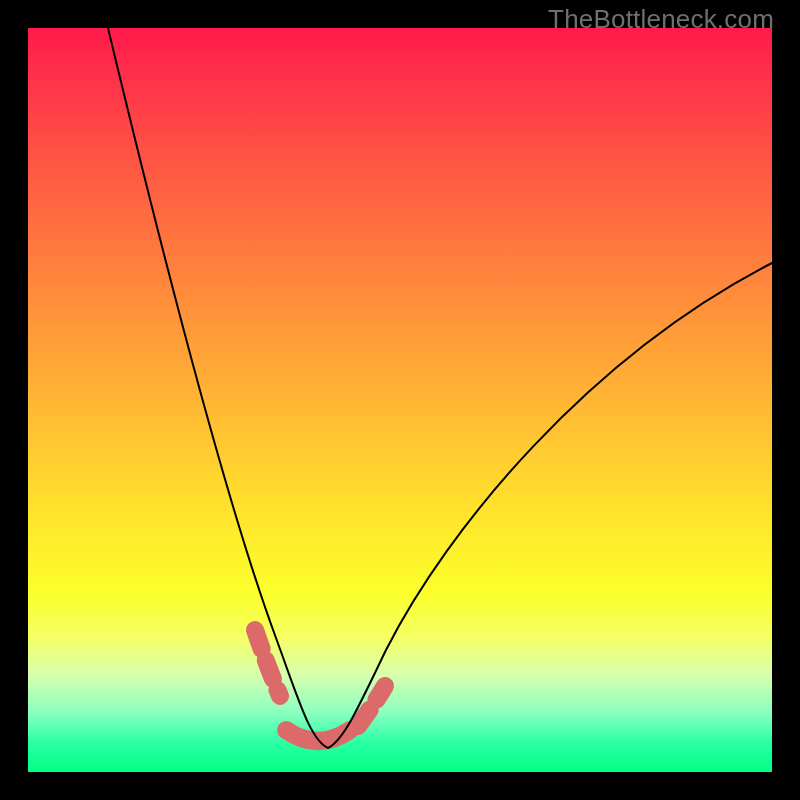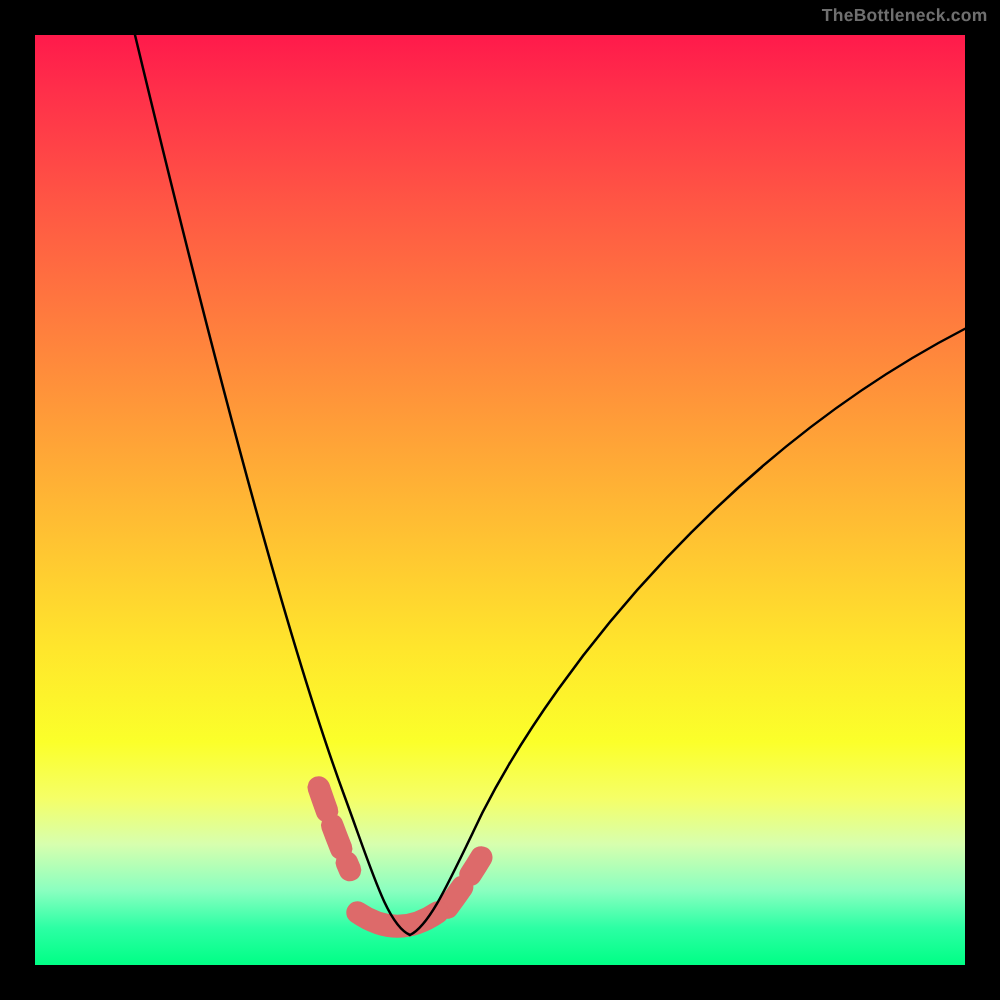--- a/index.html
+++ b/index.html
@@ -30,24 +30,24 @@
       #f5ff66 82%,
       #d7ffae 87%,
       #8affc0 92%,
       #2cffa4 96%,
       #00ff85 100%
     );
   }
   .watermark {
     position: absolute;
     top: 4px;
-    right: 10px;
+    right: 26px;
     color: #6f6f6f;
-    font-size: 14px;
-    font-weight: 700;
+    font-size: 26px;
+    font-weight: 400;
     letter-spacing: 0.2px;
     user-select: none;
   }
   svg.curves {
     position: absolute;
     left: 0;
     top: 0;
     width: 744px;
     height: 744px;
     overflow: visible;

